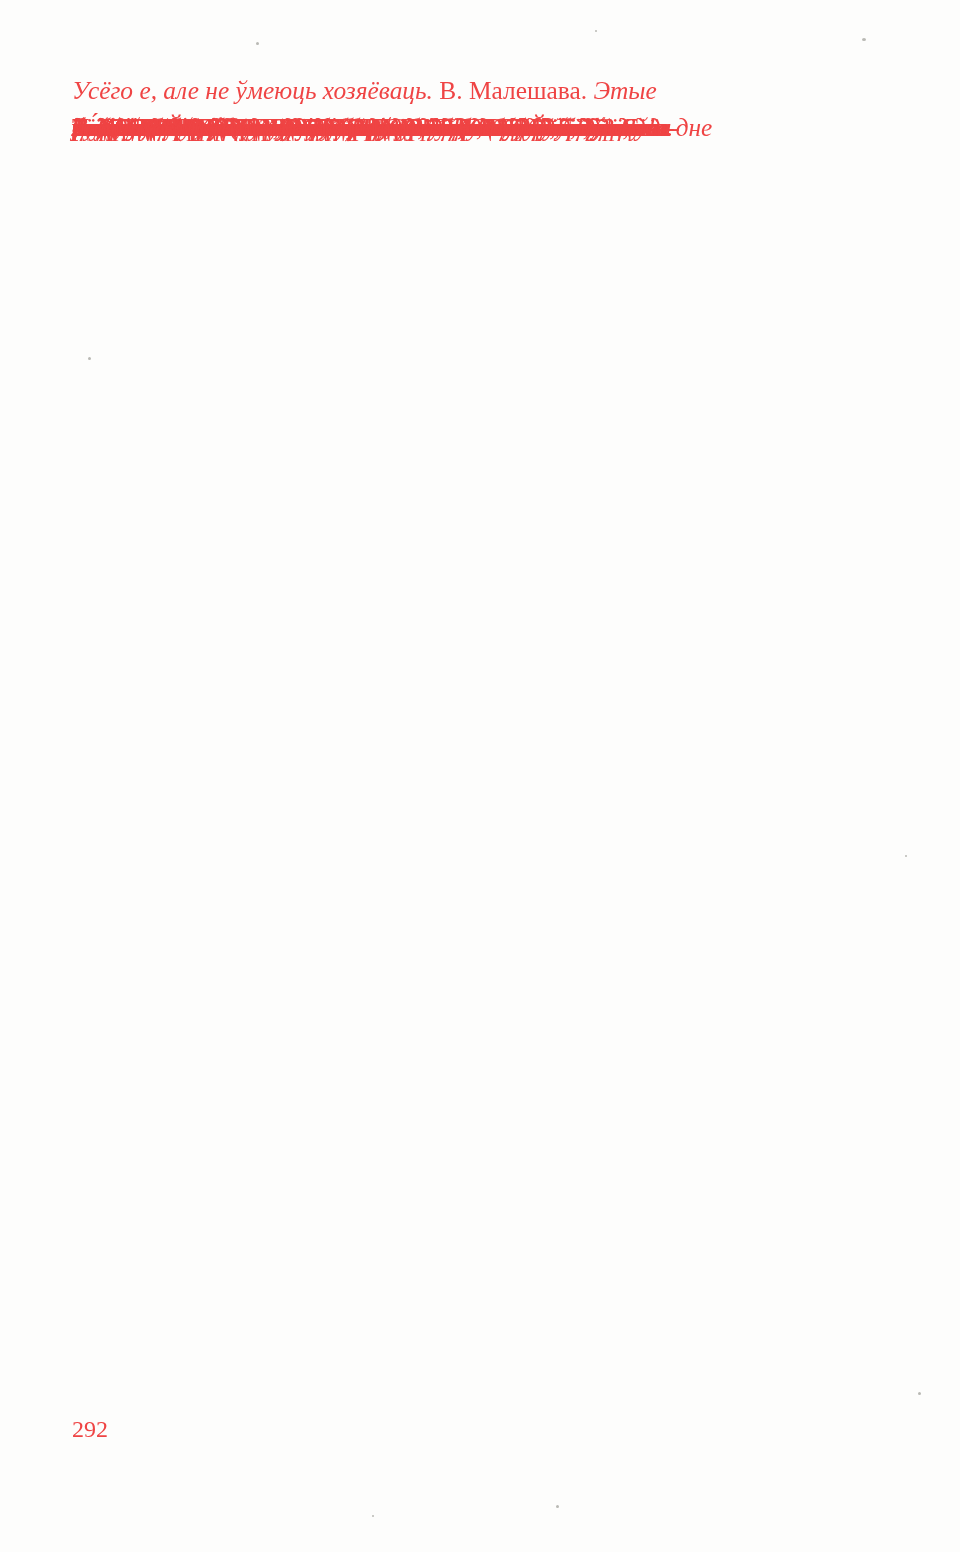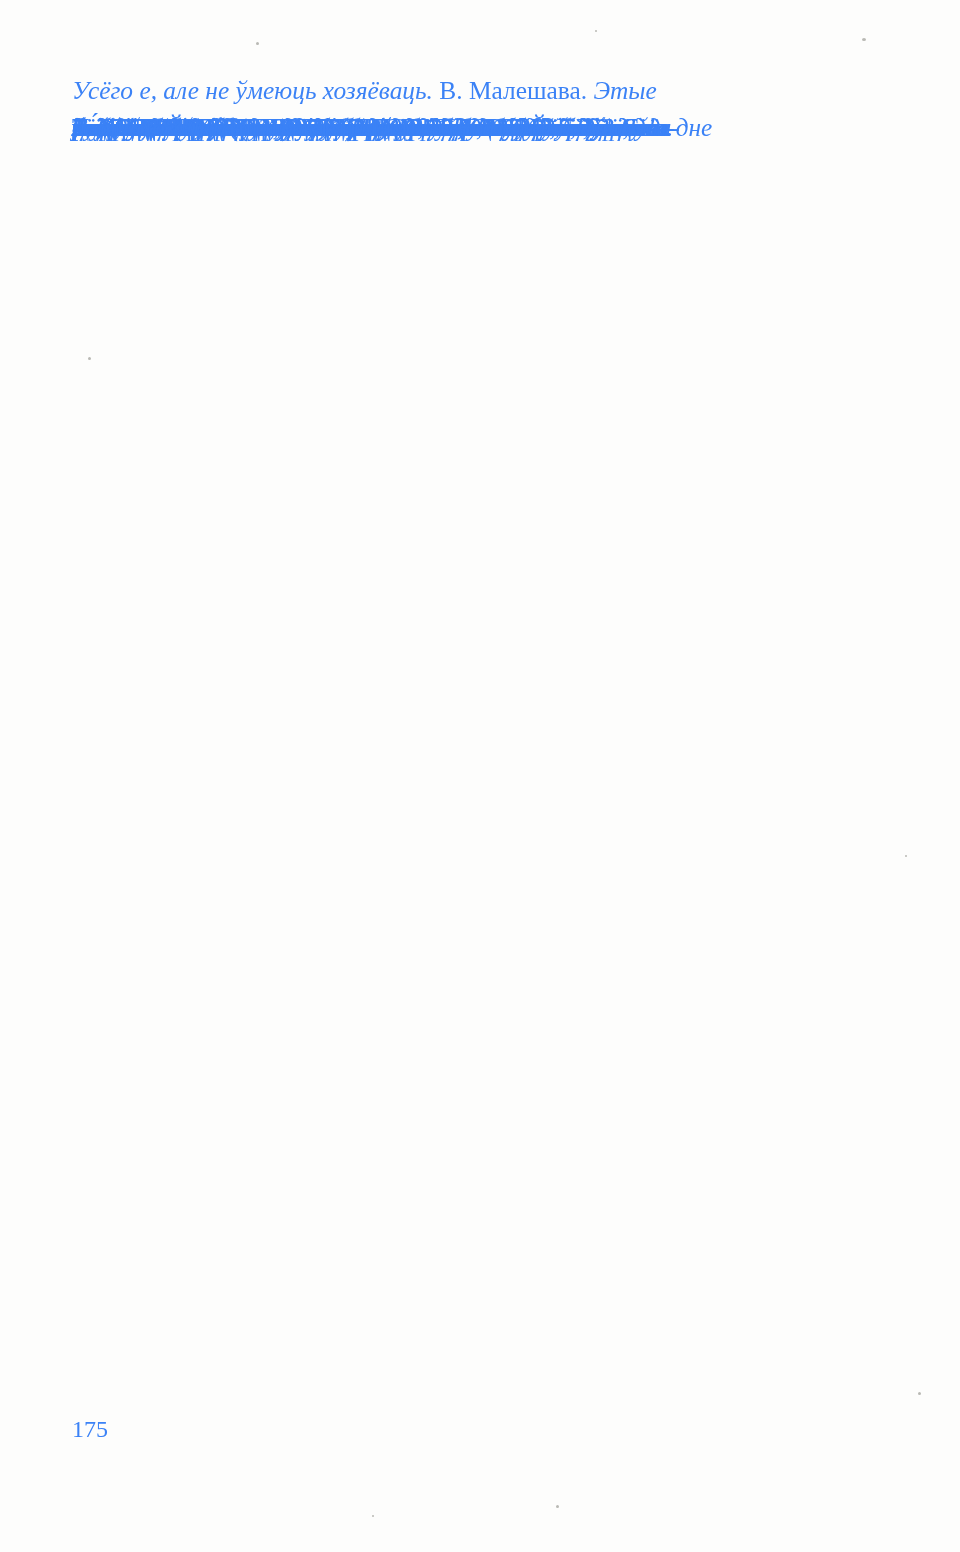--- a/index.html
+++ b/index.html
@@ -7,21 +7,21 @@
     padding: 0;
     background: #ffffff;
   }
   .page {
     position: relative;
     width: 960px;
     height: 1552px;
     background: #fdfdfc;
     overflow: hidden;
     font-family: "Liberation Serif", "DejaVu Serif", serif;
-    color: #3b82f6;
+    color: #ef4444;
   }
   
   .speck {
     position: absolute;
     background: #b9b9b4;
     border-radius: 50%;
     pointer-events: none;
   }
   .textblock {
     position: absolute;
@@ -66,14 +66,14 @@
   <div class="speck" style="left:88px;top:357px;width:3px;height:3px;"></div>
   <div class="speck" style="left:556px;top:1505px;width:3px;height:3px;"></div>
   <div class="speck" style="left:372px;top:1515px;width:2px;height:2px;"></div>
   <div class="speck" style="left:918px;top:1392px;width:3px;height:3px;"></div>
   <div class="speck" style="left:905px;top:855px;width:2px;height:2px;"></div>
 
   <div class="textblock">
       <div class="ln"><div class="ln"><div class="ln"><div class="ln"><div class="ln"><div class="ln"><div class="ln"><div class="ln"><div class="ln"><div class="ln"><div class="ln"><div class="ln"><div class="ln"><div class="ln"><div class="ln"><div class="ln"><div class="ln"><div class="ln"><div class="ln"><div class="ln"><div class="ln"><div class="ln"><div class="ln"><div class="ln"><div class="ln"><div class="ln"><div class="ln"><div class="ln"><div class="ln"><div class="ln"><div class="ln"><div class="ln"><div class="ln"><div class="ln"><div class="ln"><div class="ln"><div class="ln"><div class="ln"><div class="ln"><div class="ln"><div class="ln"><div class="ln"><span class="it">Усёго е, але не ўмеюць хозяёваць.</span><span class="up"> В. Малешава. </span><span class="it">Этые</span></div><span class="it">там ходзяюююць.</span><span class="up"> Там жа.</span></div><span class="up">    ХО′ДКІ </span><span class="it">прым.</span><span class="up"> Хуткі ў хадзе. </span><span class="it">І ходкі конь і бегучы</span></div><span class="it">буў!</span><span class="up"> Луткі. </span><span class="it">Ходкі конь скоро ходзіць, а не ходкі лапае.</span></div><span class="up">Там жа. </span><span class="it">Ходкі конь, любоensureораць.</span><span class="up"> Аздамічы. </span><span class="it">За два дне</span></div><span class="it">ходкі зайдзе ў Мозыр.</span><span class="up"> Дварэц. </span><span class="it">От ходка корова.</span><span class="up"> Запя-</span></div><span class="up">соччa.</span></div><span class="up">    ХО′ДНІҚ </span><span class="it">м.</span><span class="up"> Палавік. </span><span class="it">Тэ полотно, шчо сцелецца под</span></div><span class="it">ногі, называецца ходнік.</span><span class="up"> Қароцічы.</span></div><span class="up">    ХО′ДОМ </span><span class="it">прысл.</span><span class="up"> 1. Пешшу, шагам. </span><span class="it">Вон ніколі ходом</span></div><span class="it">не йдзе, а ўсе бегом.</span><span class="up"> Цераблічы. </span><span class="it">Як бы ходом ходзілі.</span></div><span class="up">Бярэжцы. </span><span class="it">Конь ідзе ходом.</span><span class="up"> Верасніца.</span></div><span class="up">    ХОДУ′Н </span><span class="it">м.</span><span class="up"> 1. Хадункі. </span><span class="it">Зразу седалка, потом стоян-</span></div><span class="it">ка, а потом ходун.</span><span class="up"> Луткі. </span><span class="it">Е таке ходуны ходзіці малым</span></div><span class="it">дзецям.</span><span class="up"> Цераблічы. 2. Хадок, пасланец. </span><span class="it">Ходуны, послан-</span></div><span class="it">цы ў Сіберы  дзесець семей  жывуць.</span><span class="up">  М. Малешава.</span></div><span class="up">3. Палавік. </span><span class="it">Я зарэ ходуны поўтрасаю.</span><span class="up"> Рубель. </span><span class="it">Памянш.</span></div><span class="sp">ходýнчык.</span><span class="it"> А у нас робяць дзіцяці такого ходунчы-</span></div><span class="it">ка.</span><span class="up"> В. Малешава.</span></div><span class="up">    ХОДУ′ШҚА </span><span class="it">ж.</span><span class="up"> Хадункі. Альшаны.</span></div><span class="up">    ХОЗЯЕНОВА′ЦЬ, ХОЗЯІНОВА′ЦЬ </span><span class="it">незак.</span><span class="up"> Гаспада-</span></div><span class="up">рыць. </span><span class="it">Хазяін хозяенуе коло дому, домашніе дзела ро-</span></div><span class="it">біць.</span><span class="up"> Сямурадцы. </span><span class="it">У дваццаць год паровацца ўрэм′е, хо-</span></div><span class="it">зяіноваць.</span><span class="up"> Пагост.</span></div><span class="up">    ХОЗЯ′ІН, ХОДЗЯ′ІН, ХАДЗЯ′ІН, ХОЗЯ′Й </span><span class="it">м.</span><span class="up"> Гас-</span></div><span class="up">падар. </span><span class="it">Госці ў хату, а хозяін с хаты.</span><span class="up"> Сямігосцічы. </span><span class="it">Я хо-</span></div><span class="it">дзяін і ты ходзяін.</span><span class="up"> М. Малешава. </span><span class="it">Ее сын дома да шчэ</span></div><span class="it">хадзяін.</span><span class="up"> Верасніца. </span><span class="it">Я сам хозяй собе!</span><span class="up"> Альпень. </span><span class="it">Багато</span></div><span class="it">хозяёў загоняло свіней у лес.</span><span class="up"> Хотамель. </span><span class="it">Будзьце хозея-</span></div><span class="it">мі, рэжце хлеб.</span><span class="up"> Хотамель. </span><span class="it">Қажный своёму полю хозяін.</span></div><span class="up">Луткі. </span><span class="it">Неколі казалі — з его хозяіна не будзе, бо ў чо-</span></div><span class="it">ботах ходзіць.</span><span class="up"> Там жа. </span><span class="it">Хто ў лесі не злодзей, той дома</span></div><span class="it">не хозяін</span><span class="up"> (прыказка). Сямігосцічы. </span><span class="it">Памянш.-ласк.</span><span class="sp">  хо-</span></div><span class="sp">зя́інко.</span><span class="it"> Хозяінко, спасібо вам за вашые цёплые жу-</span></div><span class="it">ры!</span><span class="up"> Сямурадцы.</span></div><span class="up">    ХОЗЯІНО′ВУ </span><span class="it">прым.</span><span class="up"> Гаспадароў. </span><span class="it">А шчэ була маці</span></div><span class="it">ў мене, ото хозяінова маці.</span><span class="up"> Хачэнь.</span></div><span class="up">    ХОЗЯ′ЙҚА </span><span class="it">ж.</span><span class="up"> Гаспадыня. </span><span class="it"> Ходзем, хозяйко, домоў!</span></div><span class="up">Дварэц. </span><span class="it">Ек улезеш у хату, то убачыш ека хозяйка.</span><span class="up"> Ста-</span></div><span class="up">ражоўцы. </span><span class="it">Пока хозяйка горшчок зварыць, то сем раз</span></div><span class="it">хозяіна обмане</span><span class="up"> (прыказка). Там жа. </span><span class="it">З доброе дзеўкі</span></div><span class="it">добра хозяйка</span><span class="up"> (прымаўка). Там жа. </span><span class="it">Ека хозяйка, такі і</span></div>
     </div>
 
-  <div class="pageno">175</div>
+  <div class="pageno">292</div>
 </div>
 
 </body></html>

